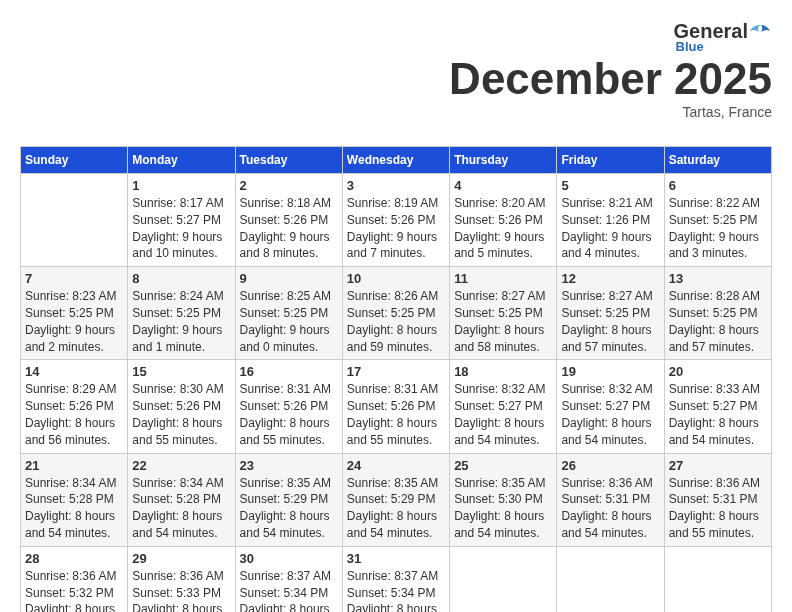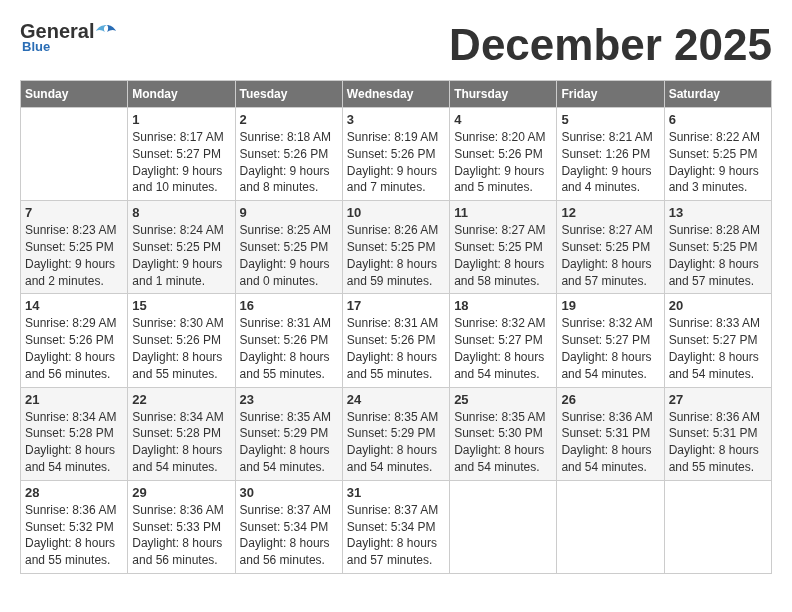--- a/index.html
+++ b/index.html
@@ -6,22 +6,23 @@
     body {
       font-family: Arial, sans-serif;
       background: #fff;
       width: 792px;
       min-height: 612px;
       padding: 20px;
     }
     .header {
       display: flex;
       justify-content: space-between;
-      align-items: flex-start;
-      margin-bottom: 10px;
+      align-items: flex-end;
+      margin-bottom: 26px;
+      flex-direction: column;
     }
     .logo {
       display: flex;
       flex-direction: column;
       align-items: flex-start;
     }
     .title-area {
       text-align: right;
     }
     .month-title {
@@ -32,21 +33,21 @@
     .location {
       font-size: 14px;
       color: #555;
     }
     .calendar {
       width: 100%;
       border-collapse: collapse;
       font-size: 11px;
     }
     .calendar th {
-      background-color: #737373;
+      background-color: #1d4ed8;
       color: #fff;
       padding: 6px 4px;
       text-align: left;
       font-size: 12px;
       font-weight: bold;
       border: 1px solid #ccc;
     }
     .calendar td {
       vertical-align: top;
       border: 1px solid #ccc;
@@ -83,20 +84,21 @@
       <span style="font-size:20px; font-weight:bold; color:#333;">General</span>
       <svg width="22" height="22" viewBox="0 0 22 22" style="margin-left:2px;">
         <path d="M11 4 C14 4 18 6 20 10 C17 8 14 9 11 11 C13 8 12 5 11 4Z" fill="#2a6db5"></path>
         <path d="M11 4 C8 5 7 8 9 11 C6 9 3 8 0 10 C2 6 6 4 11 4Z" fill="#5aabda"></path>
       </svg>
     </div>
     <span style="font-size:13px; font-weight:bold; color:#2a6db5; margin-top:-4px; margin-left:2px;">Blue</span>
   </div>
   <div class="title-area">
     <div class="month-title">December 2025</div>
+    <div class="location">Tartas, France</div>
   </div>
 </div>
 
 <table class="calendar">
   <thead>
     <tr>
     <th>Sunday</th>
         <th>Monday</th>
         <th>Tuesday</th>
         <th>Wednesday</th>

